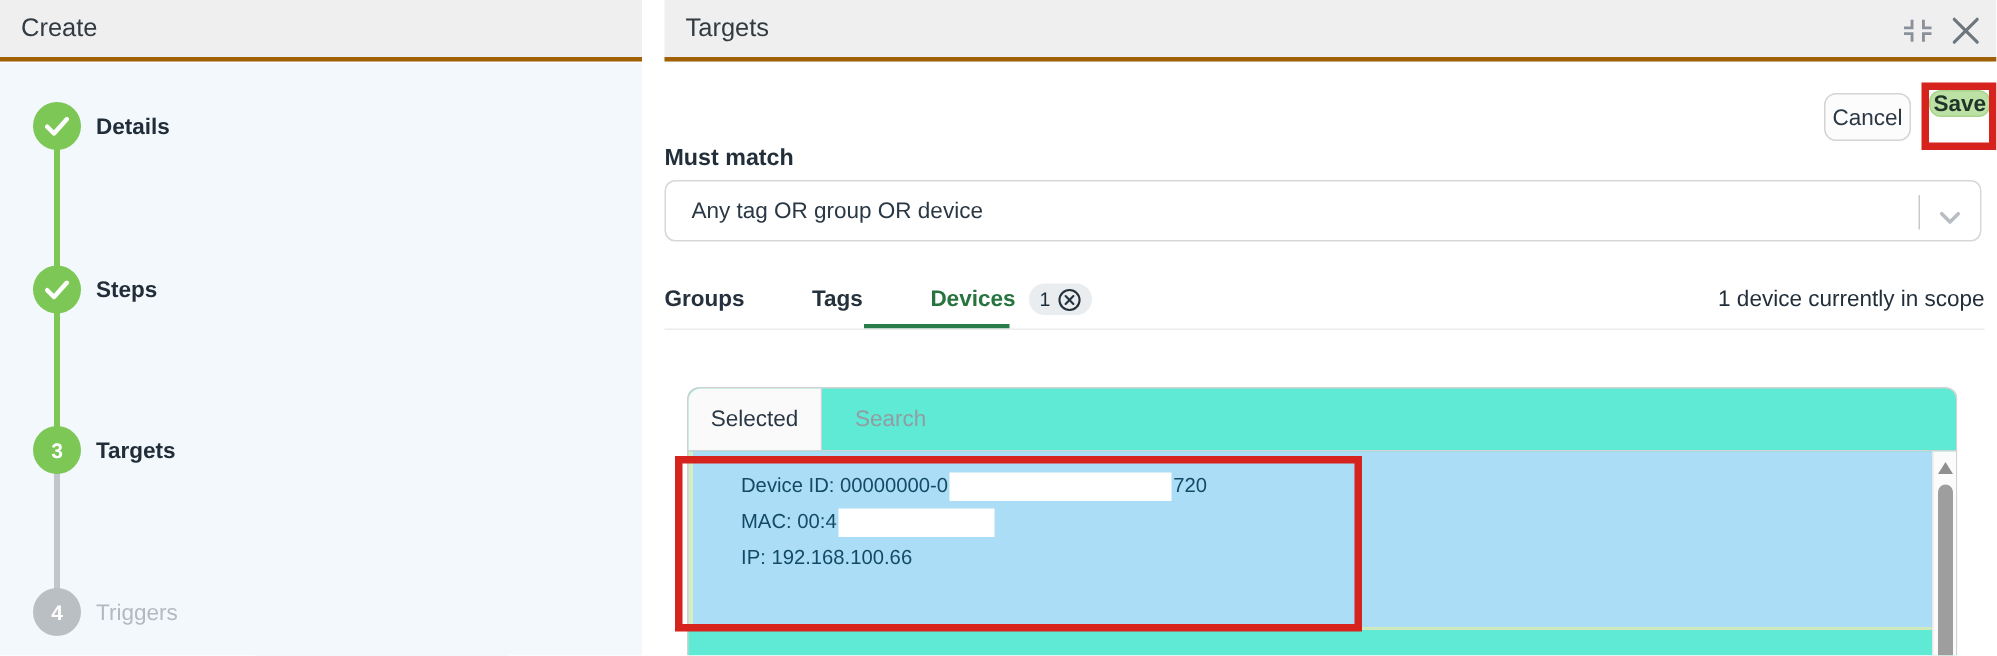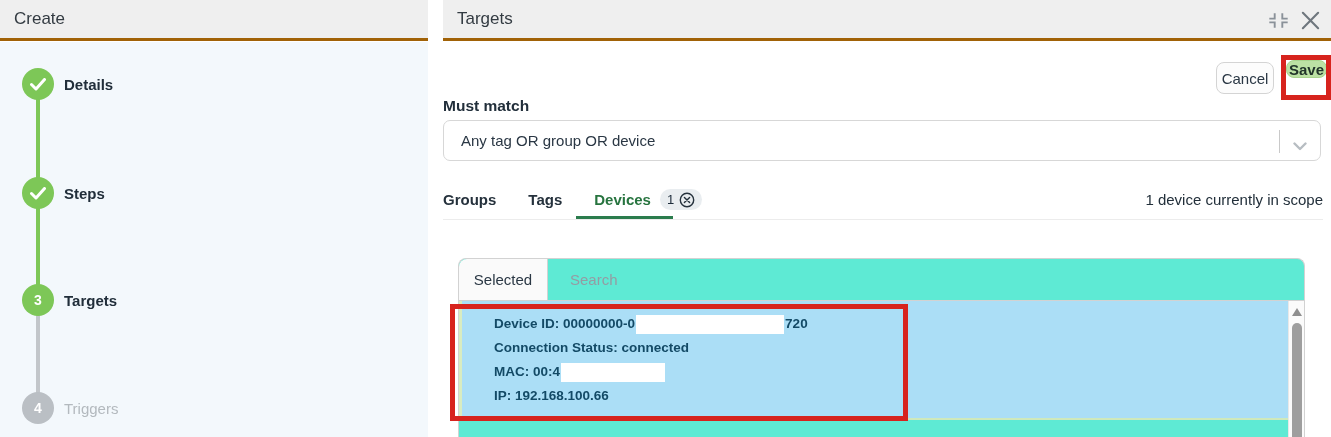--- a/index.html
+++ b/index.html
@@ -39,40 +39,40 @@
 
   
   .must-match { left:443px; top:97px; font-size:15.5px; font-weight:bold; color:#222f3b; }
   .match-select { left:443px; top:120px; width:878px; height:41px; background:#fff;
     border:1px solid #d7d7d7; border-radius:7px; display:flex; align-items:center; padding-left:17px;
     font-size:15px; color:#2a3744; cursor:pointer; }
   .select-sep { position:absolute; right:40px; top:9px; width:1px; height:23px; background:#c9c9c9; }
   .select-chevron { position:absolute; right:13px; top:16px; }
 
   
-  .tabs-row { left:443px; top:189px; display:flex; gap:32px; align-items:center; }
+  .tabs-row { left:443px; top:189px; display:flex; gap:45px; align-items:center; }
   .tab { font-size:15px; font-weight:bold; color:#25313c; cursor:pointer; display:flex; align-items:center; }
   .tab.active { color:#27743f; }
   .tab-badge { margin-left:9px; background:#e9edf0; border-radius:11px; height:21px; padding:0 7px;
     display:flex; align-items:center; gap:5px; font-size:13px; font-weight:normal; color:#1c2b3a; }
   .tab-underline { left:576px; top:216px; width:97px; height:3px; background:#2b7c4d; }
   .tabs-rule { left:443px; top:219px; width:880px; height:1px; background:#ececec; }
   .scope-text { left:1023px; top:191px; width:300px; text-align:right; font-size:15px; color:#222f3a; }
 
   
   .device-card { left:458px; top:258px; width:847px; height:179px; background:#5eead4;
     border:1px solid #d2d2d2; border-bottom:none; border-radius:8px 8px 0 0; }
   .card-header { position:relative; height:42px; border-bottom:1px solid #d2d2d2; display:flex; }
   .selected-tab { width:89px; height:100%; background:#fafafa; border-right:1px solid #d2d2d2;
     border-top-left-radius:8px; display:flex; align-items:center; justify-content:center;
     font-size:15px; color:#2a3744; cursor:pointer; }
   .search-input { flex:1; border:none; outline:none; font-size:15px; color:#2a3744;
     padding-left:22px; font-family:"Liberation Sans", sans-serif; background:transparent; }
   .search-input::placeholder { color:#949ca3; opacity:1; }
-  .card-content { position:relative; height:128px;font-weight:bold; }
+  .card-content { position:relative; height:128px; }
   .device-row { position:absolute; left:0; top:0; width:829px; height:119px; background:#abdef6;
     border-left:3px solid #d9ecc0; border-bottom:2px solid #cfe9bb; padding:11px 0 0 32px;
     font-size:13.5px; color:#134a66; line-height:24px; cursor:pointer; }
   .redact { display:inline-block; background:#fff; height:19px; vertical-align:middle; margin:0 1px; }
   .redact-id { width:148px; }
   .redact-mac { width:104px; }
 
   
   .scrollbar { position:absolute; right:0; top:0; width:16px; height:136px; background:#fbfbfb; border-left:1px solid #e8e8e8; }
   .scroll-up { position:absolute; left:3px; top:7px; width:0; height:0;
@@ -164,21 +164,20 @@
 <div class="abs scope-text">1 device currently in scope</div>
 
 <div class="abs device-card">
   <div class="card-header">
     <div class="selected-tab">Selected</div>
     <input class="search-input" type="text" placeholder="Search" style="">
   </div>
   <div class="card-content">
     <div class="device-row">
       <div><span>Device ID: 00000000-0</span><span class="redact redact-id"></span><span>720</span></div>
-      <div>Connection Status: connected</div>
       <div><span>MAC: 00:4</span><span class="redact redact-mac"></span></div>
       <div>IP: 192.168.100.66</div>
     </div>
     <div class="scrollbar">
       <div class="scroll-up"></div>
       <div class="scroll-thumb"></div>
     </div>
   </div>
 </div>
 <div class="abs annot annot-device"></div>

